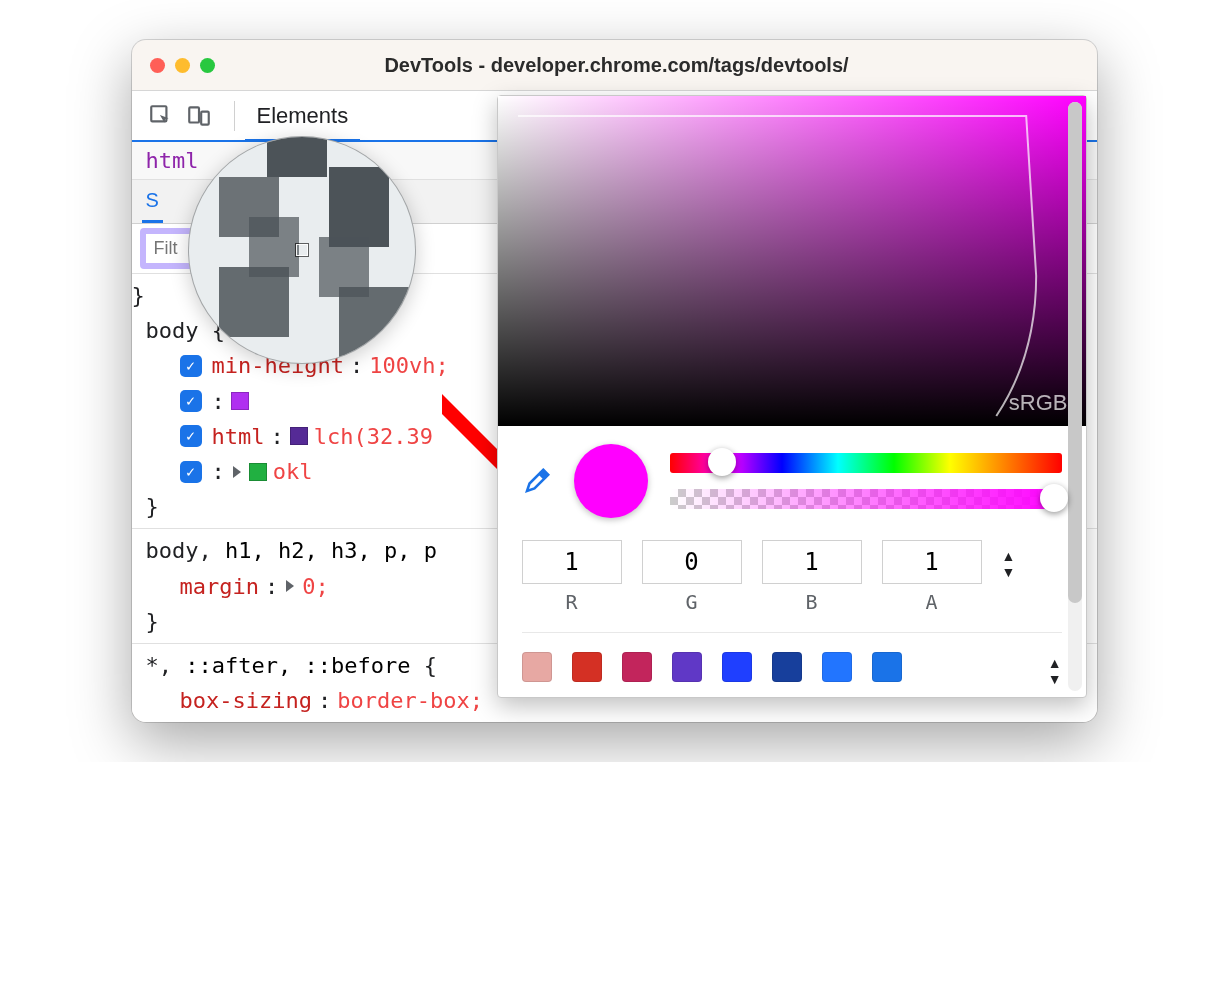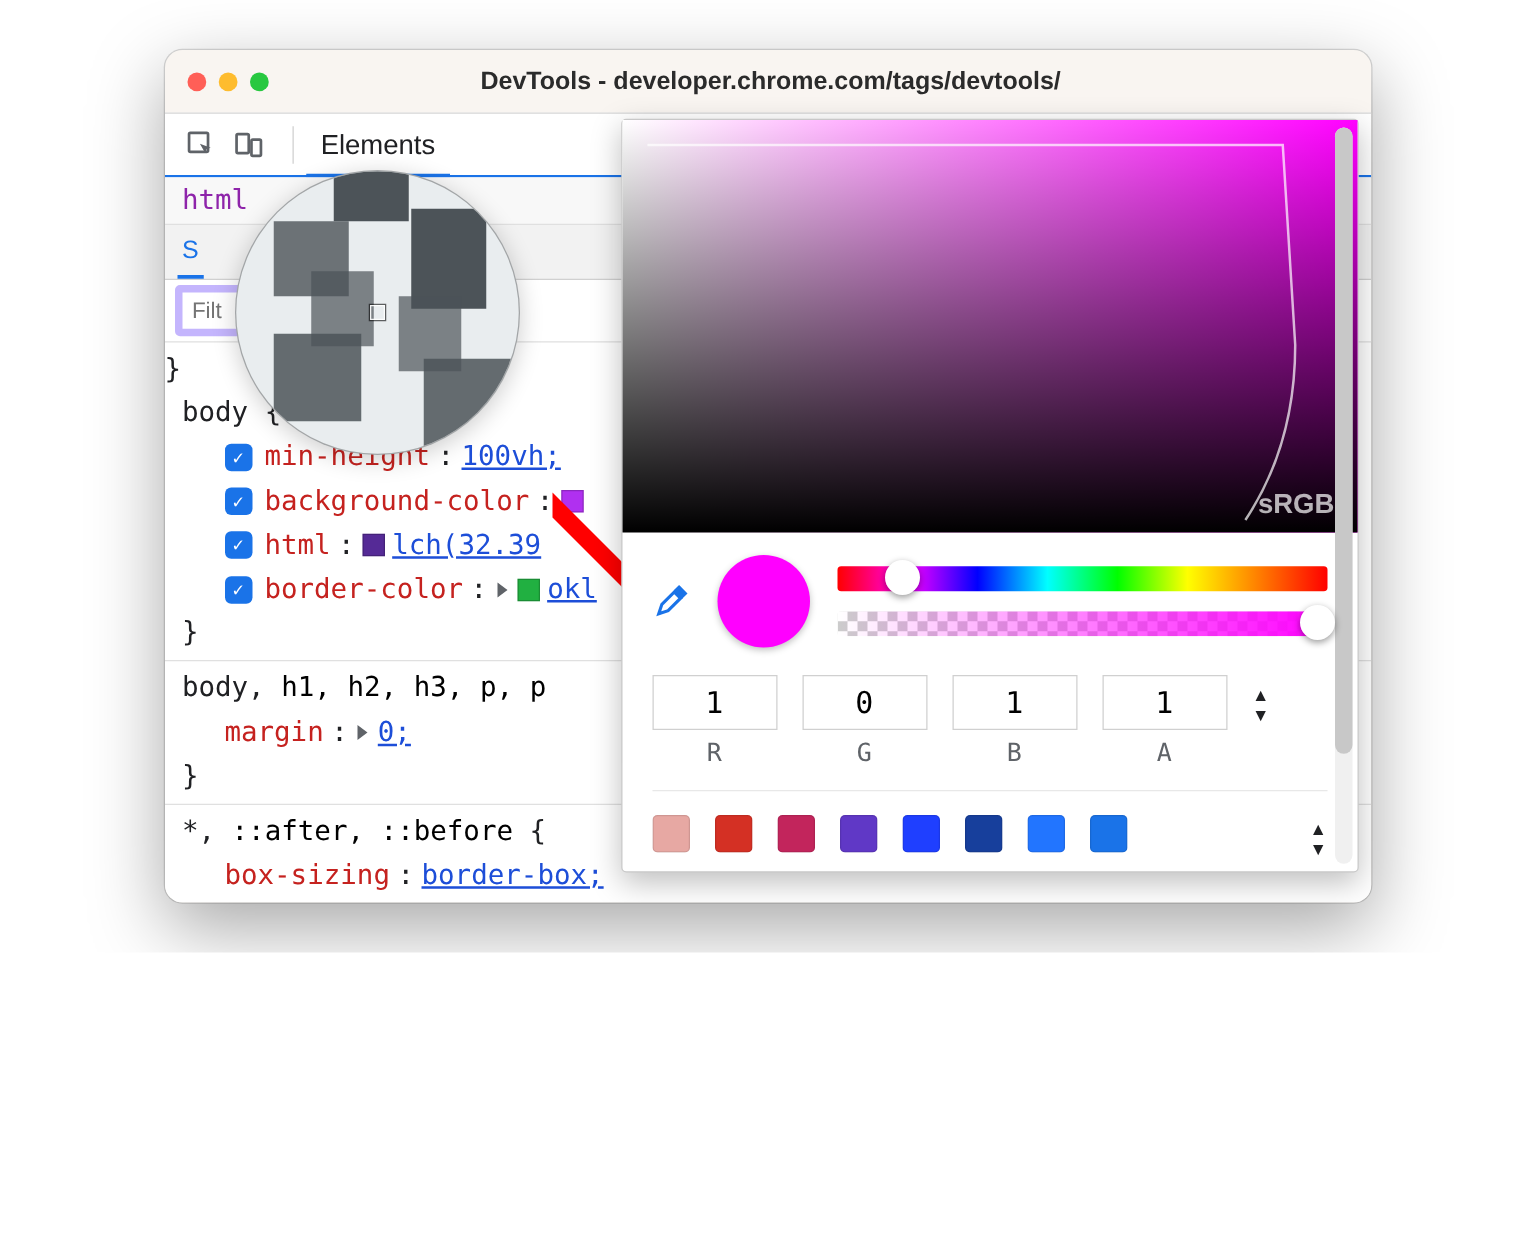--- a/index.html
+++ b/index.html
@@ -130,21 +130,21 @@
   .rule .sel-dim { color: #000000; }
   .rule .brace { color: #202124; }
   .decl { padding-left: 34px; display: flex; align-items: center; gap: 6px; }
   .chk {
     width: 22px; height: 22px; border-radius: 5px;
     background: #1a73e8; display: inline-flex; align-items: center; justify-content: center;
     margin-right: 4px;
     color: #fff; font-size: 15px;
   }
   .prop { color: #c5221f; }
-  .val { color: #1d4ed8; text-decoration: underline; }
+  .val { color: #ef4444; }
   .swatch {
     width: 18px; height: 18px; display: inline-block; border: 1px solid rgba(0,0,0,0.2);
     vertical-align: middle;
   }
   .tri {
     display: inline-block;
     width: 0; height: 0;
     border-top: 6px solid transparent;
     border-bottom: 6px solid transparent;
     border-left: 8px solid #5f6368;
@@ -198,21 +198,21 @@
     position: relative;
     background:
       linear-gradient(to top, #000, rgba(0,0,0,0)),
       linear-gradient(to right, #fff, #ff00ff);
   }
   .srgb-label {
     position: absolute;
     bottom: 10px; right: 18px;
     color: rgba(255,255,255,0.7);
     font-size: 22px;
-    font-weight: 700;
+    font-weight: 400;
   }
   .spectrum svg.srgb-path {
     position: absolute; inset: 0; width: 100%; height: 100%;
   }
   .scrollbar {
     position: absolute;
     top: 6px; right: 4px; bottom: 6px;
     width: 14px;
     background: #f0f0f0;
     border-radius: 7px;
@@ -338,29 +338,29 @@
 
       <div class="rule">
         <div style="margin-left:-14px">}</div>
         <span class="sel">body</span> <span class="brace">{</span>
         <div class="decl">
           <span class="chk">✓</span>
           <span class="prop">min-height</span>: <span class="val">100vh;</span>
         </div>
         <div class="decl">
           <span class="chk">✓</span>
-          <span class="prop">background-color</span>: <span class="swatch" style="background:#b030f0"></span>
+          : <span class="swatch" style="background:#b030f0"></span>
         </div>
         <div class="decl">
           <span class="chk">✓</span>
           <span class="prop">html</span>: <span class="swatch" style="background:#552a96"></span> <span class="val">lch(32.39</span>
         </div>
         <div class="decl">
           <span class="chk">✓</span>
-          <span class="prop">border-color</span>: <span class="tri"></span><span class="swatch" style="background:#21b041"></span> <span class="val">okl</span>
+          : <span class="tri"></span><span class="swatch" style="background:#21b041"></span> <span class="val">okl</span>
         </div>
         <span class="brace">}</span>
       </div>
 
       <div class="rule">
         <span class="sel">body,</span>
         <span class="sel-dim">h1,</span>
         <span class="sel-dim">h2,</span>
         <span class="sel-dim">h3,</span>
         <span class="sel-dim">p,</span>

